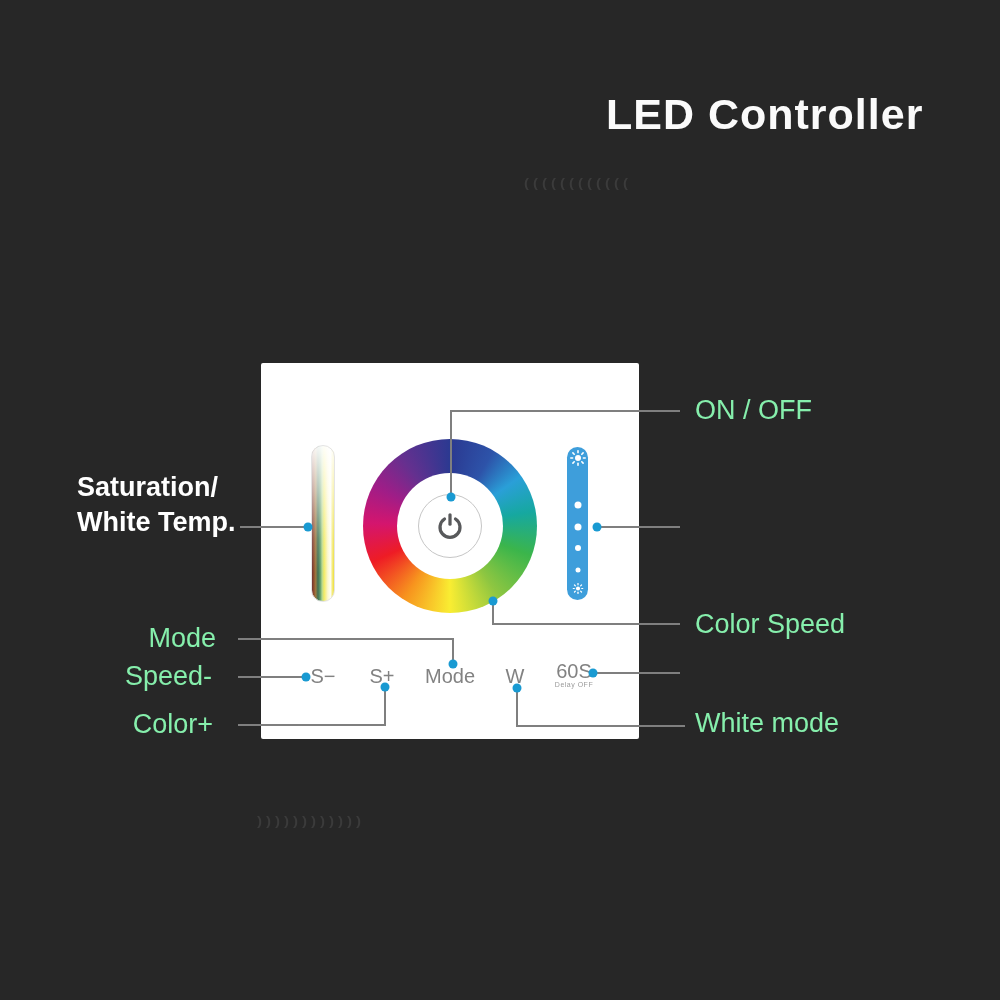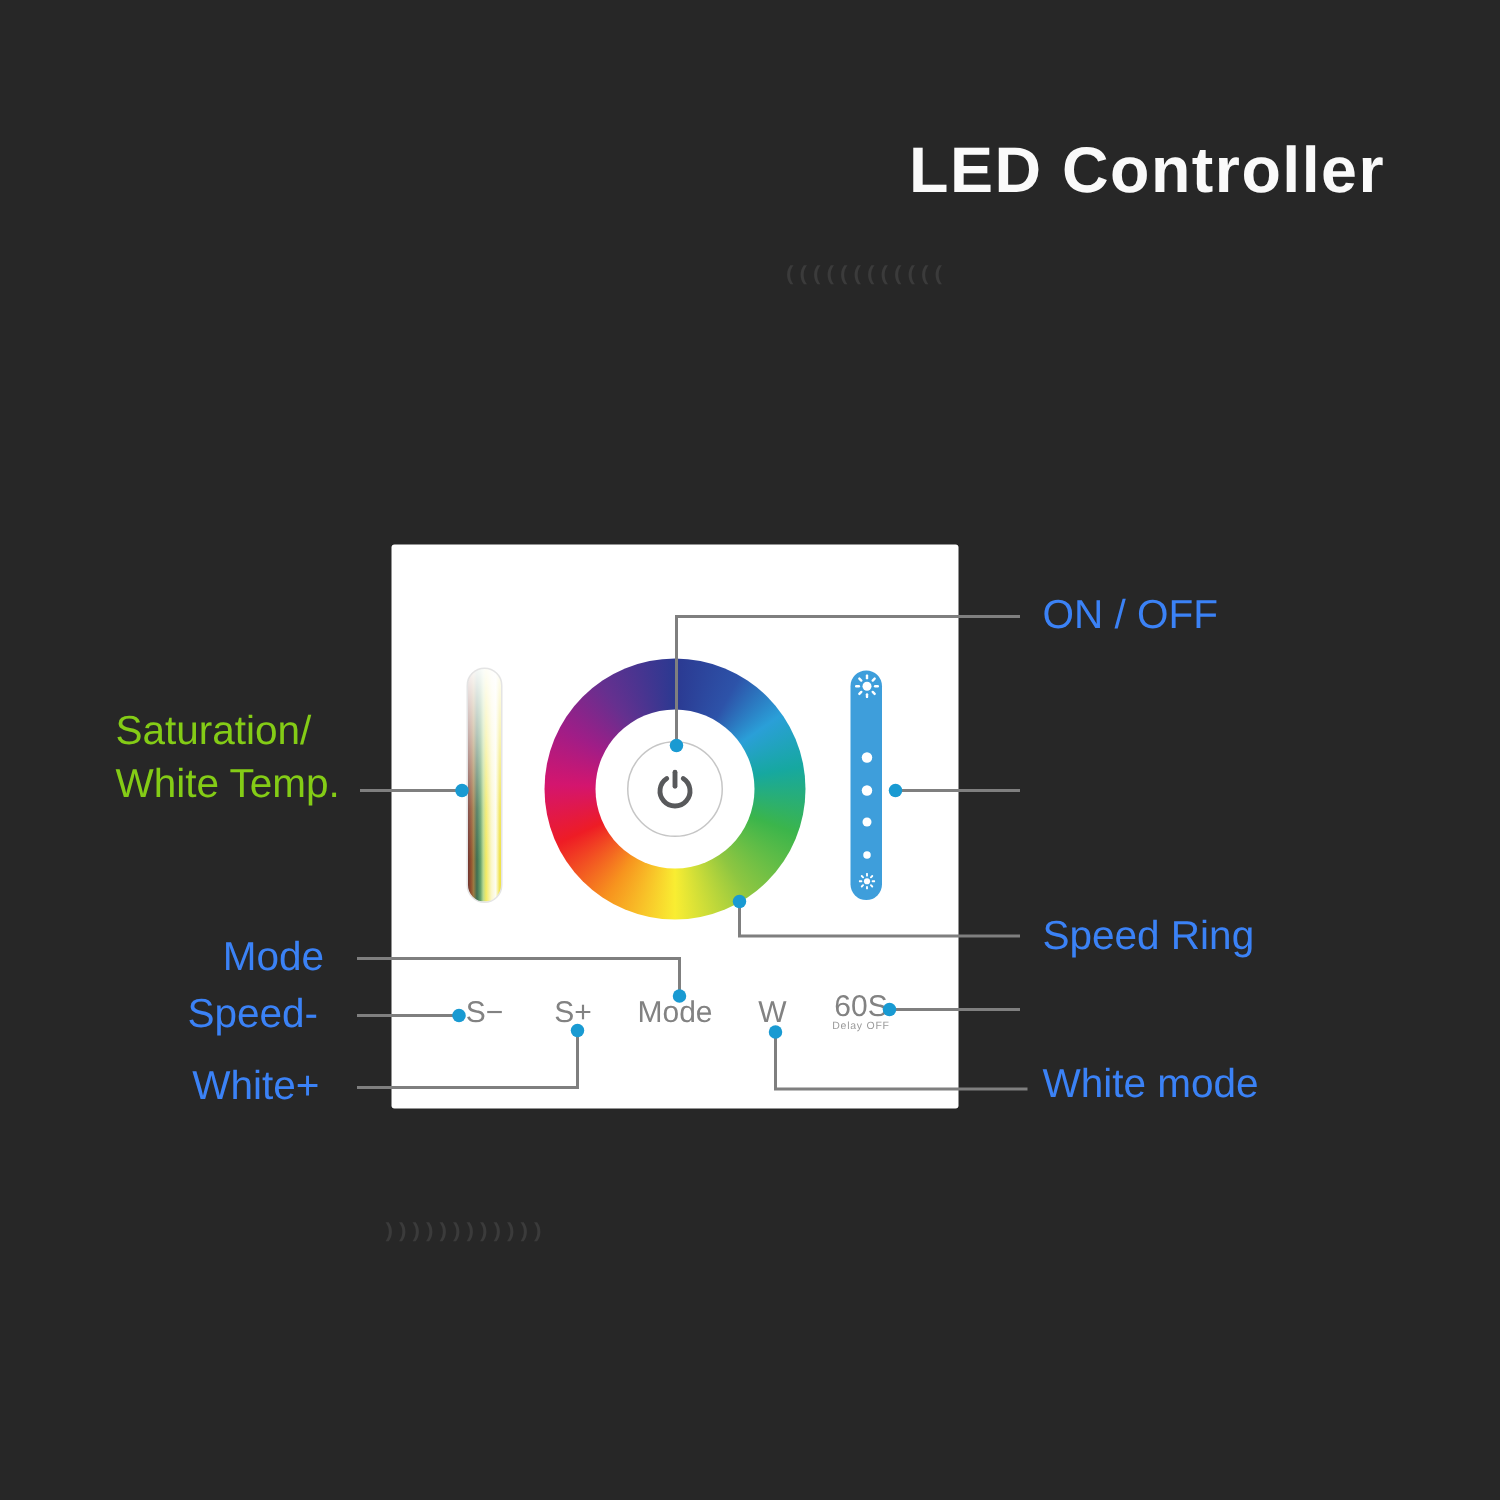--- a/index.html
+++ b/index.html
@@ -73,27 +73,27 @@
 
   
   .touch-btn{
     position:absolute;transform:translate(-50%,-50%);
     color:#828282;font-size:20px;white-space:nowrap;text-align:center;
   }
   .touch-btn .sub{display:block;font-size:7px;letter-spacing:.5px;margin-top:-2px;color:#9a9a9a;}
 
   
   .label{
-    position:absolute;color:#3b82f6;font-size:27px;font-weight:500;
+    position:absolute;color:#86efac;font-size:27px;font-weight:500;
     white-space:nowrap;transform:translateY(-50%);
   }
   .label.right-align{text-align:right;}
   .sat-label{
-    position:absolute;left:77px;top:470px;color:#84cc16;font-size:27px;
-    font-weight:400;line-height:35px;white-space:nowrap;
+    position:absolute;left:77px;top:470px;color:#ffffff;font-size:27px;
+    font-weight:700;line-height:35px;white-space:nowrap;
   }
 
   
   .overlay{position:absolute;left:0;top:0;pointer-events:none;}
 </style>
 </head>
 <body>
 
 <div class="stage">
 
@@ -190,19 +190,19 @@
       <circle cx="593" cy="673" r="4.5"></circle>
     </g>
   </svg>
 
   <div class="sat-label">
     <div>Saturation/</div>
     <div>White Temp.</div>
   </div>
   <div class="label right-align" style="right:784px;top:638px">Mode</div>
   <div class="label right-align" style="right:788px;top:676px">Speed-</div>
-  <div class="label right-align" style="right:787px;top:724px">White+</div>
+  <div class="label right-align" style="right:787px;top:724px">Color+</div>
 
   <div class="label" style="left:695px;top:410px">ON / OFF</div>
-  <div class="label" style="left:695px;top:624px">Speed Ring</div>
+  <div class="label" style="left:695px;top:624px">Color Speed</div>
   <div class="label" style="left:695px;top:723px">White mode</div>
 
 </div>
 
 </body></html>

